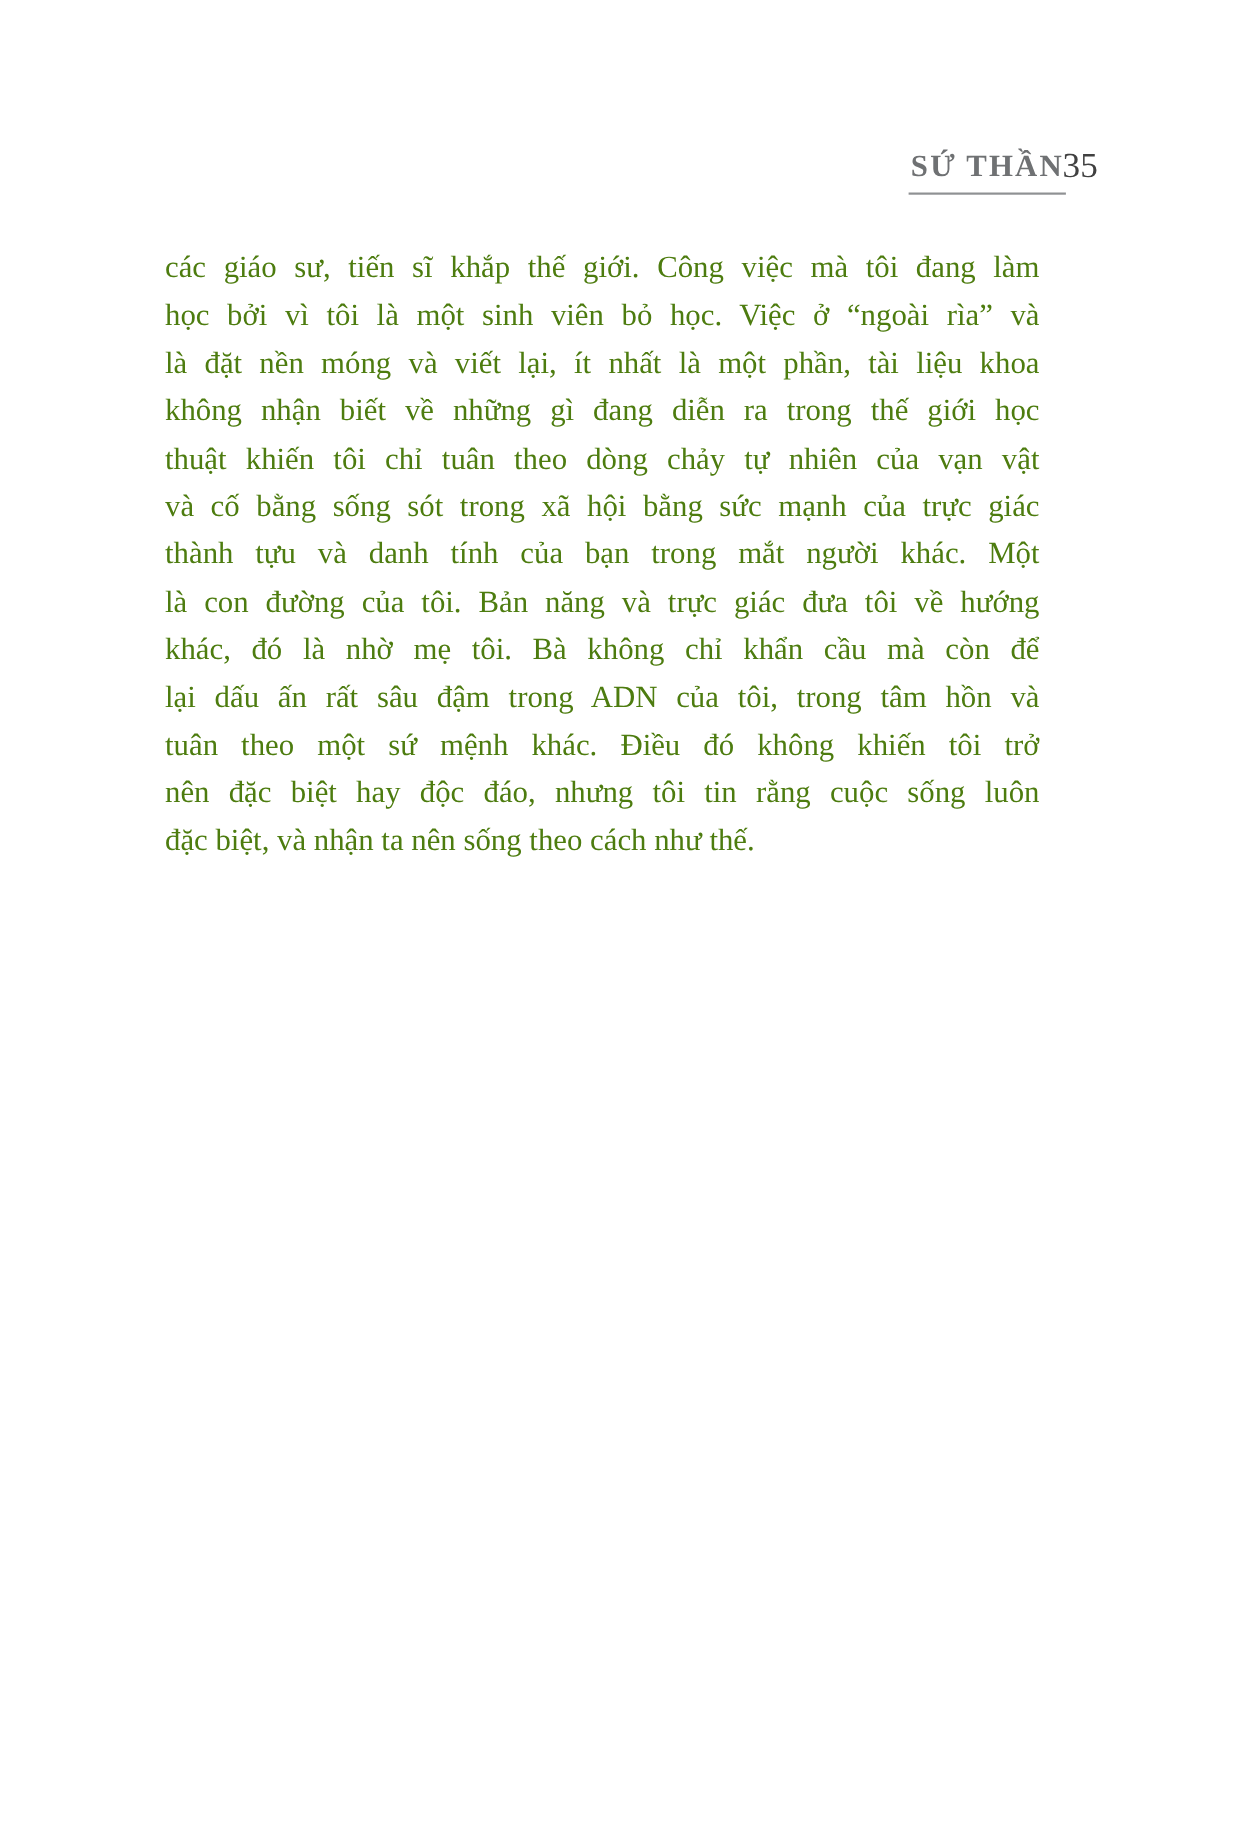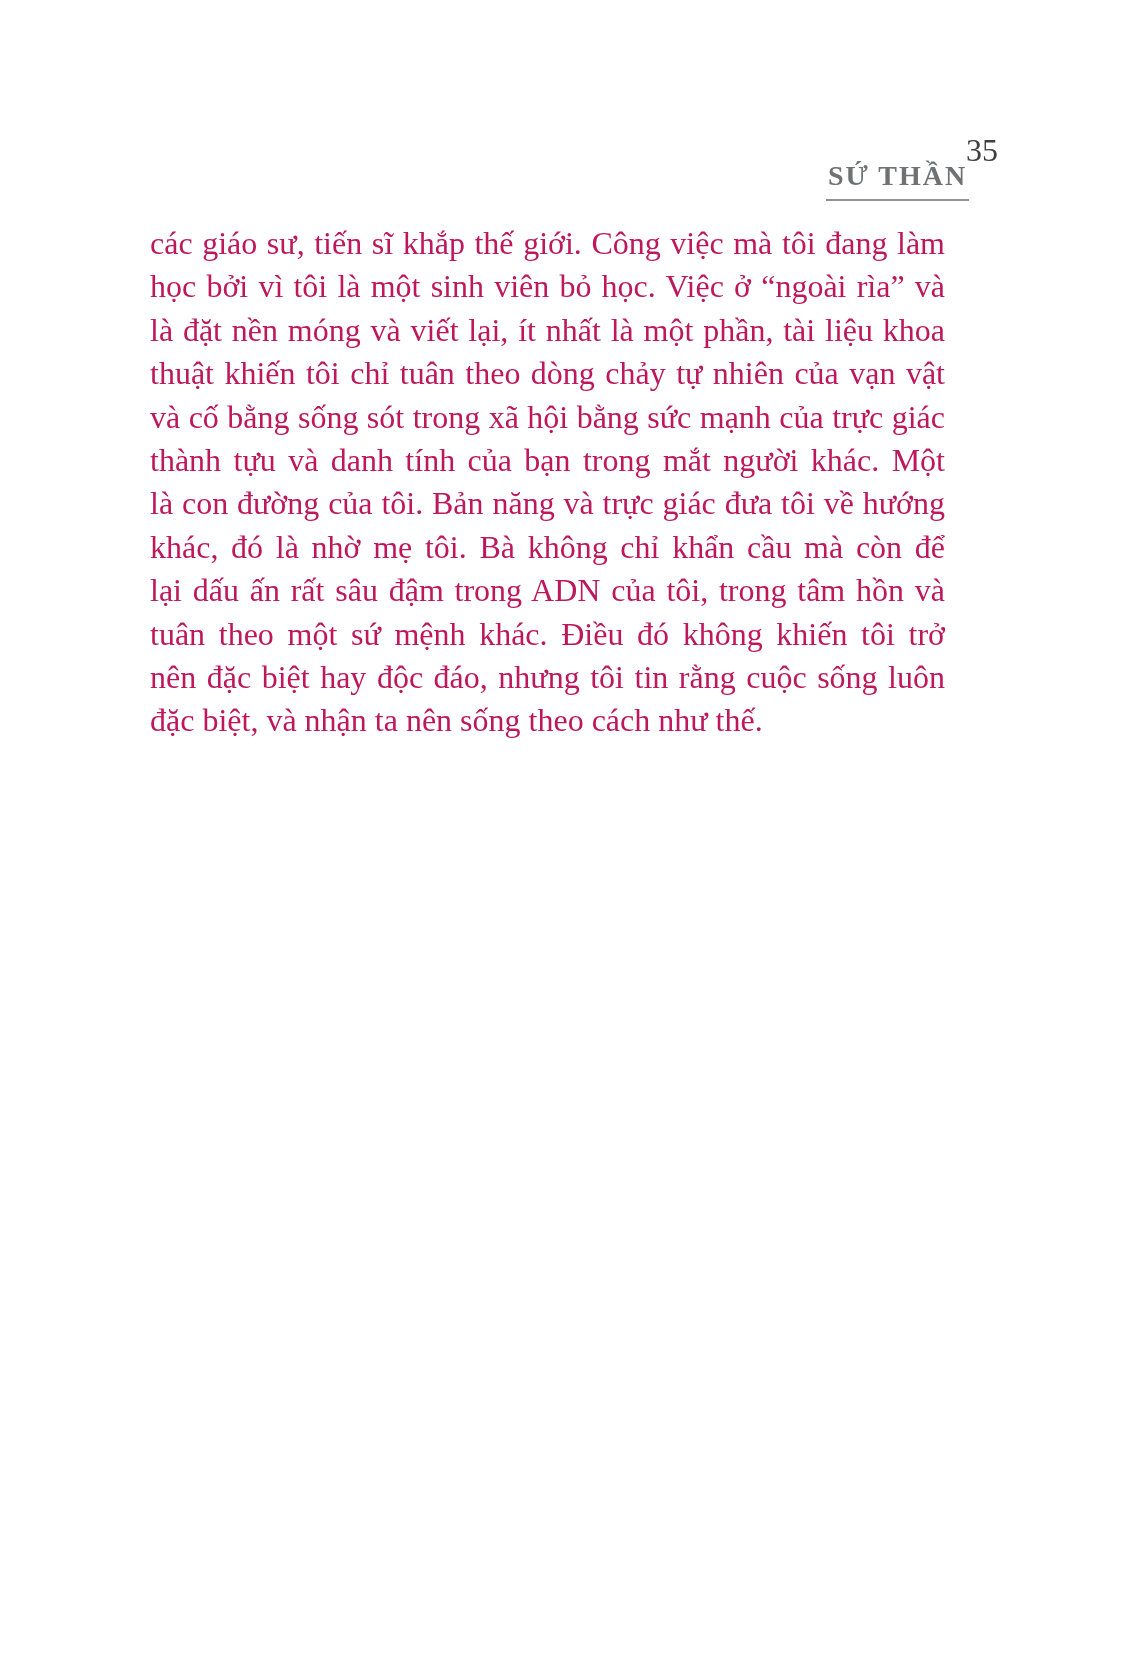--- a/index.html
+++ b/index.html
@@ -27,38 +27,37 @@
     left: 826px;
     top: 6px;
     display: inline-block;
     color: #6f7173;
     font-size: 28px;
     font-weight: bold;
     letter-spacing: 2px;
     padding: 0 2px 7px 2px;
     border-bottom: 2px solid #8f9193;
     white-space: nowrap;
-    margin-top: 24px;
   }
   .page-number {
     position: absolute;
     left: 966px;
     top: 2px;
     color: #404040;
     font-size: 32px;
     white-space: nowrap;
     text-align: center;
   }
   .body-text {
     position: absolute;
     left: 150px;
     top: 222px;
     width: 795px;
-    color: #be185d;
-    font-size: 32px;
+    color: #4d7c0f;
+    font-size: 28px;
   }
   .line {
     height: 43.4px;
     line-height: 43.4px;
     text-align: justify;
     text-align-last: justify;
     overflow: hidden;
     white-space: normal;
   }
   .line.last {
@@ -70,20 +69,21 @@
 
 <div class="page">
   <div class="header">
     <span class="running-title">SỨ THẦN</span>
     <span class="page-number">35</span>
   </div>
   <div class="body-text">
       <div class="line">các giáo sư, tiến sĩ khắp thế giới. Công việc mà tôi đang làm</div>
       <div class="line">học bởi vì tôi là một sinh viên bỏ học. Việc ở “ngoài rìa” và</div>
       <div class="line">là đặt nền móng và viết lại, ít nhất là một phần, tài liệu khoa</div>
+      <div class="line">không nhận biết về những gì đang diễn ra trong thế giới học</div>
       <div class="line">thuật khiến tôi chỉ tuân theo dòng chảy tự nhiên của vạn vật</div>
       <div class="line">và cố bằng sống sót trong xã hội bằng sức mạnh của trực giác</div>
       <div class="line">thành tựu và danh tính của bạn trong mắt người khác. Một</div>
       <div class="line">là con đường của tôi. Bản năng và trực giác đưa tôi về hướng</div>
       <div class="line">khác, đó là nhờ mẹ tôi. Bà không chỉ khẩn cầu mà còn để</div>
       <div class="line">lại dấu ấn rất sâu đậm trong ADN của tôi, trong tâm hồn và</div>
       <div class="line">tuân theo một sứ mệnh khác. Điều đó không khiến tôi trở</div>
       <div class="line">nên đặc biệt hay độc đáo, nhưng tôi tin rằng cuộc sống luôn</div>
       <div class="line last">đặc biệt, và nhận ta nên sống theo cách như thế.</div>
     </div>

